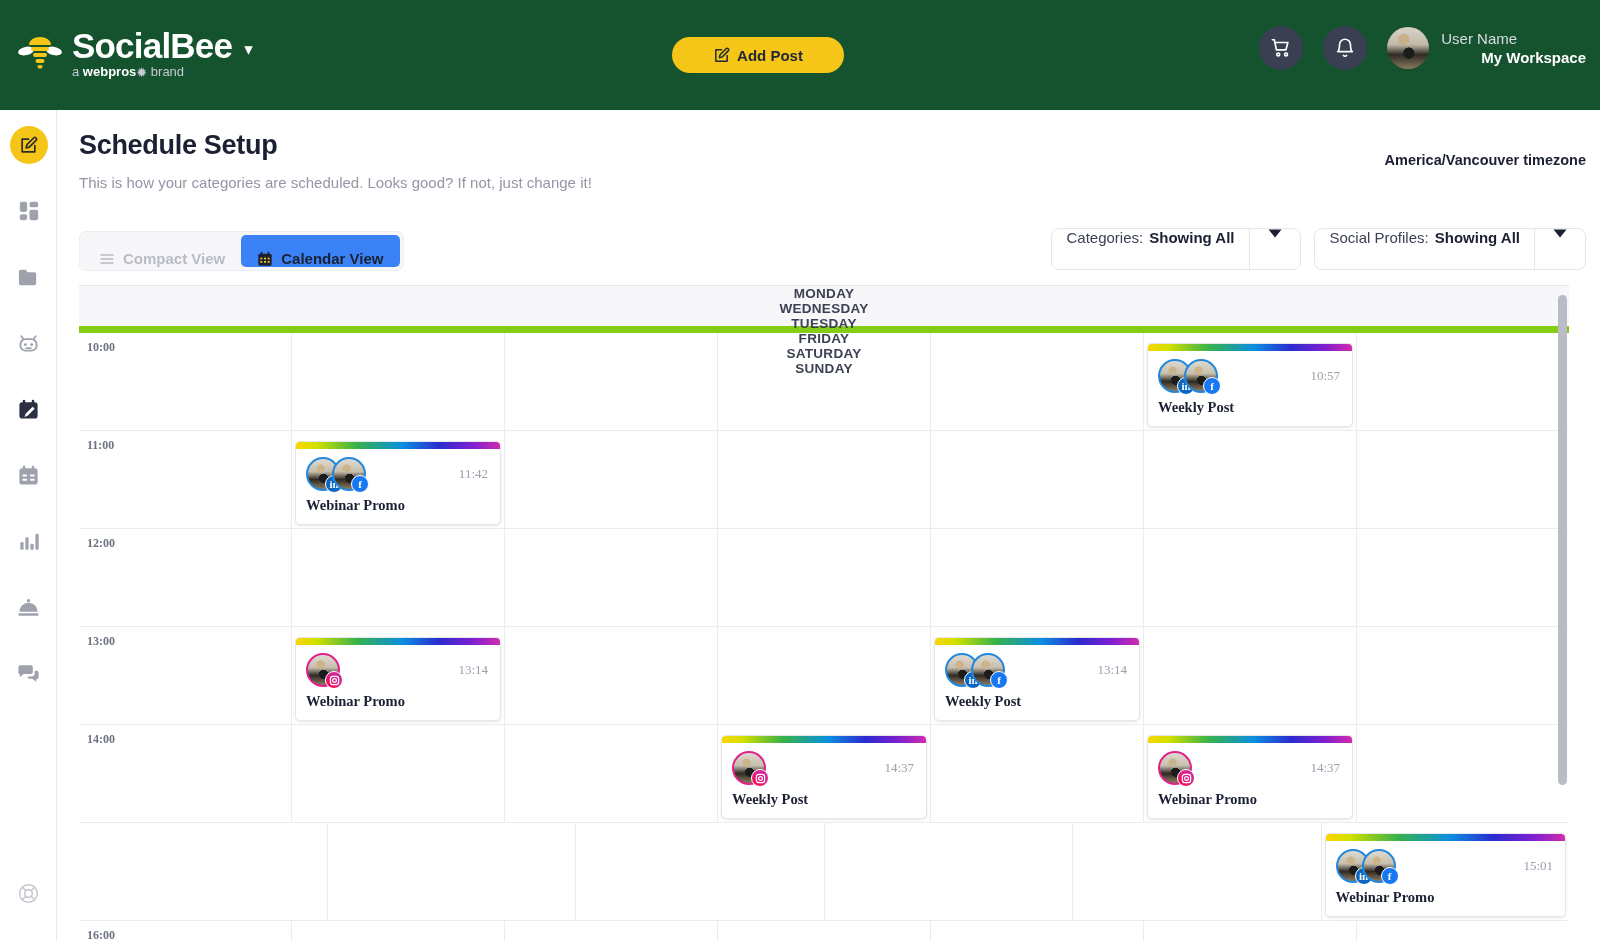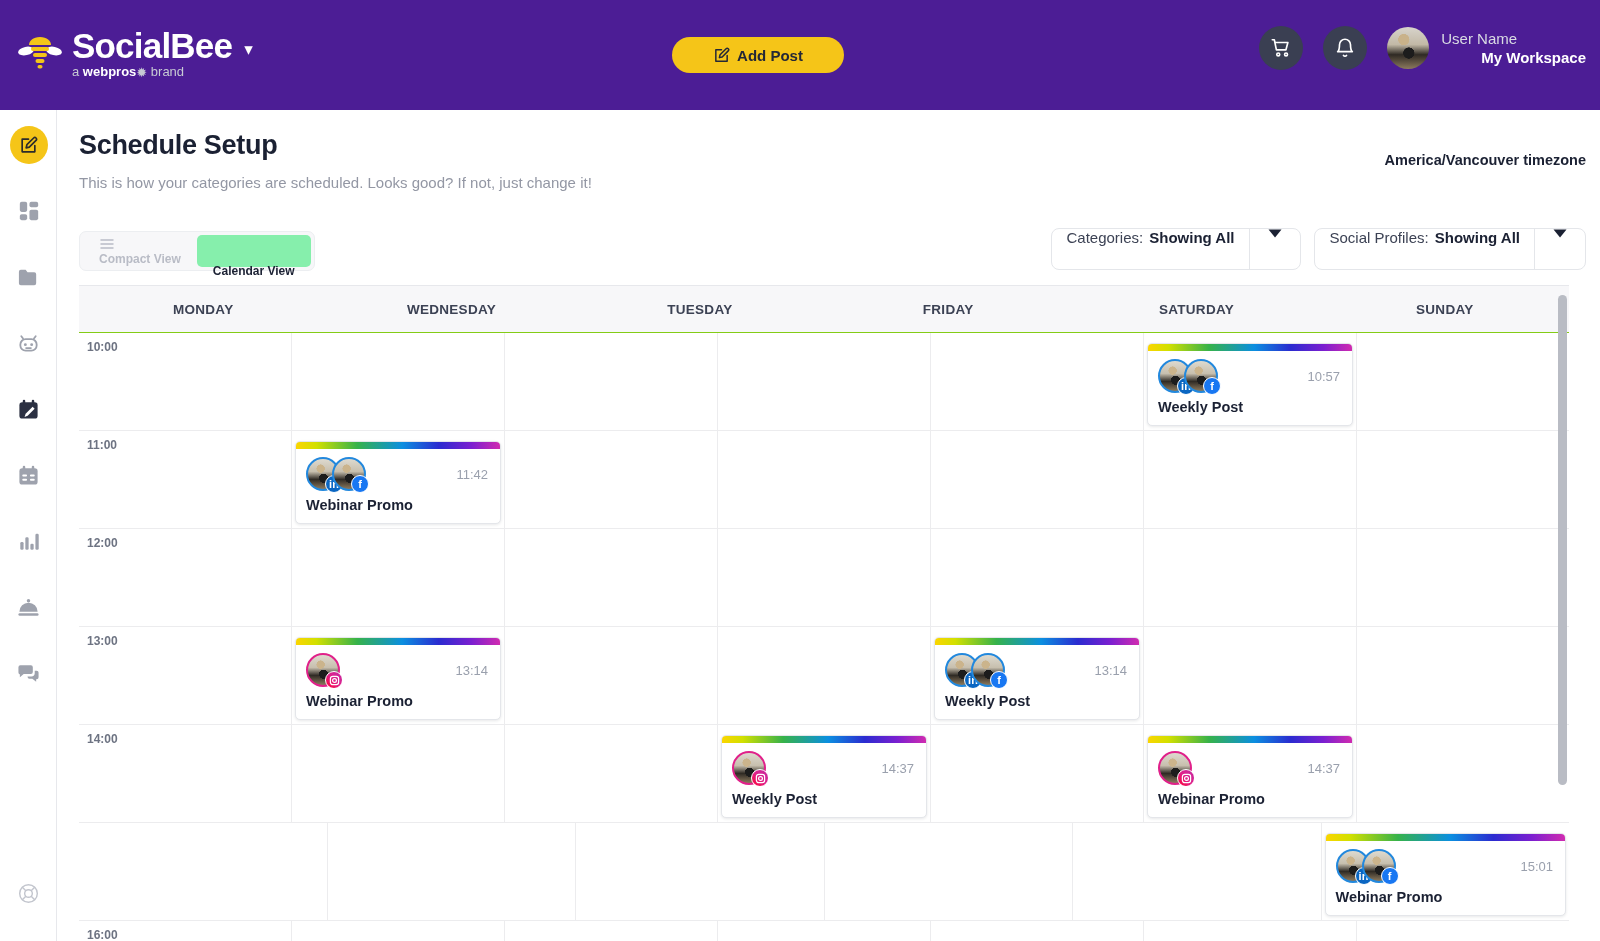--- a/index.html
+++ b/index.html
@@ -7,21 +7,21 @@
     width: 1600px; height: 941px;
     font-family: "Liberation Sans", sans-serif;
     background: #ffffff;
     overflow: hidden;
   }
 
   
   .topnav {
     position: absolute; left: 0; top: 0;
     width: 1600px; height: 110px;
-    background: #4c1d95;
+    background: #14532d;
     display: flex; align-items: center;
   }
   .brand { position: absolute; left: 18px; top: 28px; display: flex; align-items: flex-start; }
   .bee-logo { width: 44px; height: 40px; margin-right: 10px; margin-top: 6px; }
   .brand-text { display: flex; flex-direction: column; }
   .brand-row { display: flex; align-items: center; }
   .brand-name {
     color: #ffffff; font-size: 35px; font-weight: bold;
     letter-spacing: -0.8px; line-height: 36px;
   }
@@ -98,51 +98,51 @@
     font-size: 14.5px; font-weight: bold; color: #1b2133;
   }
 
   .view-toggle {
     position: absolute; left: 22px; top: 121px;
     display: flex; background: #f7f7f9; border: 1px solid #eceef1;
     border-radius: 7px; padding: 3px;
   }
   .view-btn {
     height: 32px; border: none; border-radius: 5px; background: transparent;
-    display: flex; align-items: flex-start; justify-content: center;
-    font-family: "Liberation Sans", sans-serif; font-size: 12px; font-weight: bold;
-    color: #b9bcc6; cursor: pointer; padding: 0 16px; flex-direction: column;
-  }
-  .view-btn.active { background: #86efac; color: #1b2133; gap: 40px; }
+    display: flex; align-items: flex-end; justify-content: center;
+    font-family: "Liberation Sans", sans-serif; font-size: 15px; font-weight: bold;
+    color: #b9bcc6; cursor: pointer; padding: 0 16px;
+  }
+  .view-btn.active { background: #3b82f6; color: #1b2133; }
   .view-btn svg { margin-right: 8px; }
 
   .filters { position: absolute; right: 14px; top: 118px; display: flex; }
   .filter {
     height: 42px; border: 1px solid #e4e6ea; border-radius: 8px; background: #fff;
     display: flex; align-items: flex-start; cursor: pointer; overflow: hidden;
   }
   .filter + .filter { margin-left: 13px; }
   .filter-label { font-size: 15px; color: #3c4254; padding-left: 15px; }
   .filter-value { font-size: 15px; font-weight: bold; color: #1b2133; padding-left: 6px; padding-right: 14px; }
   .filter-divider { width: 1px; align-self: stretch; background: #e4e6ea; }
   .filter-caret { width: 50px; display: flex; align-items: center; justify-content: center; }
 
   
   .cal { position: absolute; left: 22px; top: 175px; width: 1490px; height: 656px; }
   .cal-head {
     display: flex; height: 48px; background: #f7f7f9;
-    border-bottom: 1px solid #84cc16; border-top: 1px solid #e7e8ec;
+    border-bottom: 7px solid #84cc16; border-top: 1px solid #e7e8ec; flex-direction: column;
   }
   .cal-head .dayhead {
     flex: 1; display: flex; align-items: center; justify-content: center;
     font-size: 13.5px; font-weight: bold; color: #3c4254; letter-spacing: 0.3px;
   }
   .cal-body { position: relative; height: 608px; overflow: hidden; }
   .cal-grid { position: absolute; left: 0; top: 0; width: 1490px; }
-  .hourrow { display: flex; height: 98px; border-bottom: 1px solid #ececee; }
+  .hourrow { display: flex; height: 98px; border-bottom: 1px solid #ececee; font-family: Liberation Serif, serif; }
   .hourrow .cell { flex: 1; border-left: 1px solid #ececee; position: relative; }
   .hourrow .cell:first-child { border-left: none; }
   .hourlabel {
     position: absolute; left: 8px; top: 7px;
     font-size: 12px; font-weight: bold; color: #6d7382; z-index: 3;
   }
 
   
   .event {
     position: absolute; left: 3px; right: 3px; top: 10px;

